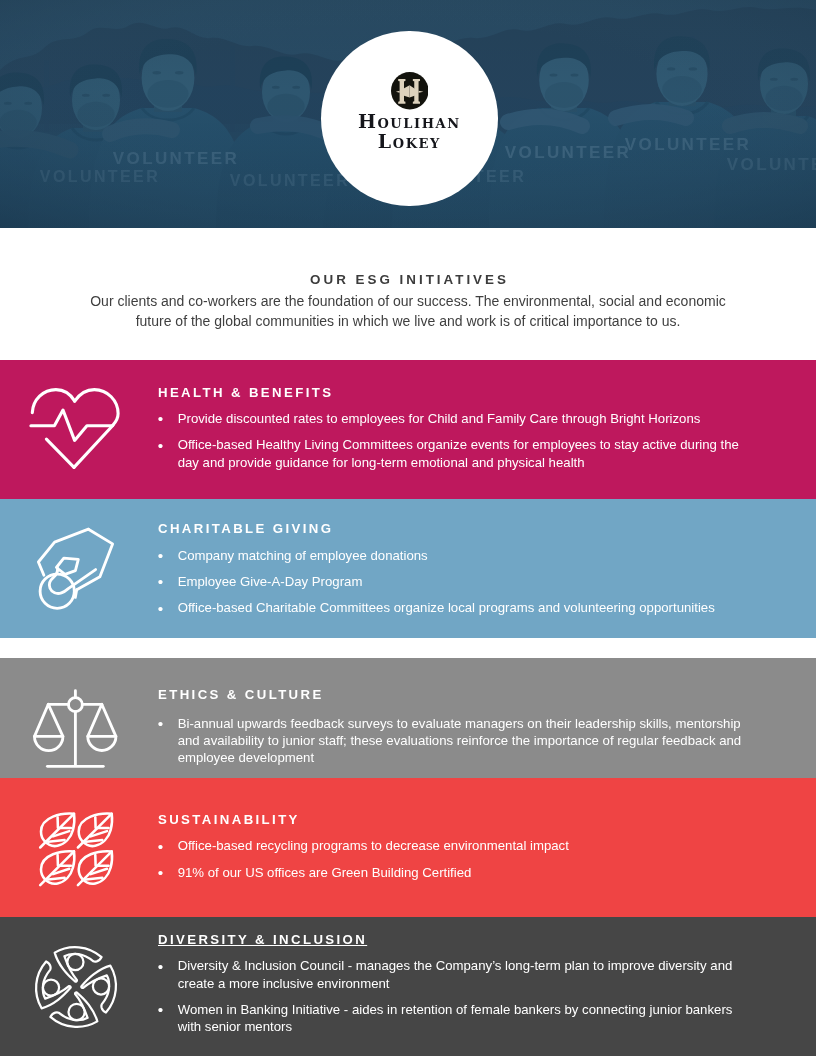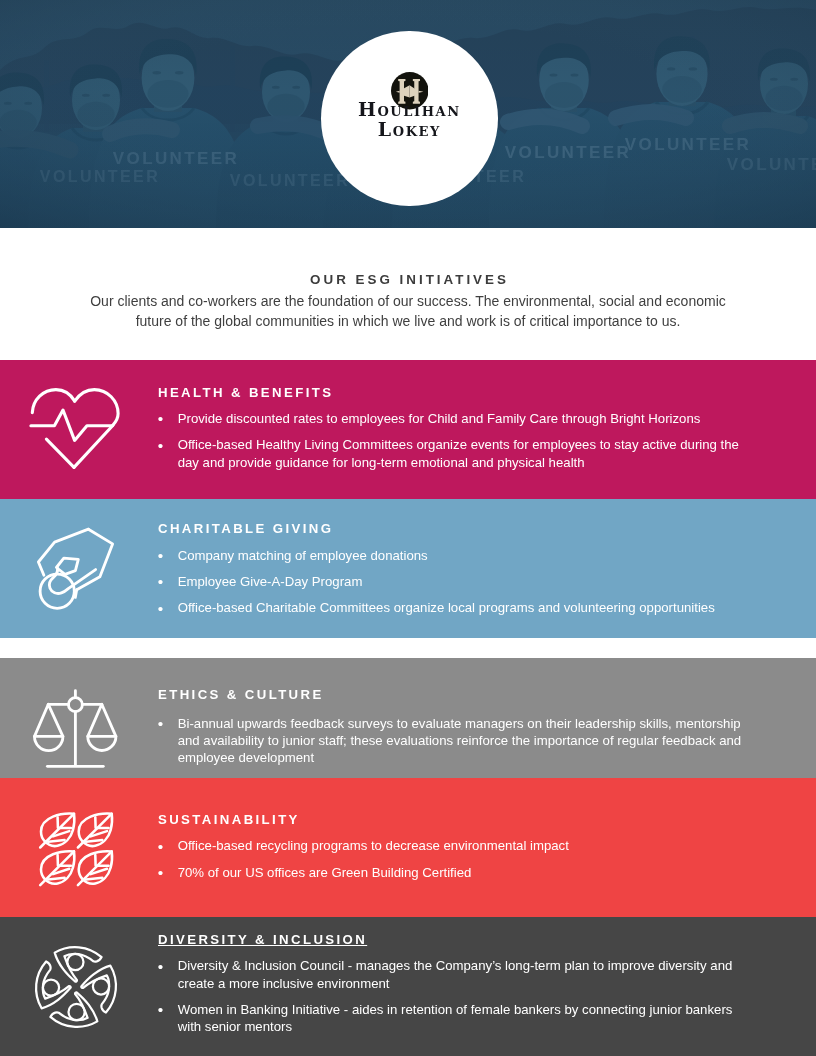--- a/index.html
+++ b/index.html
@@ -7,21 +7,21 @@
   body{width:816px;height:1056px;overflow:hidden;background:#ffffff;
        font-family:"Liberation Sans",sans-serif;}
   .page{position:relative;width:816px;height:1056px;overflow:hidden;background:#fff;}
 
   
   .hero{position:absolute;left:0;top:0;width:816px;height:228px;overflow:hidden;background:#2e5068;}
   .hero-photo{position:absolute;left:0;top:0;width:816px;height:228px;}
   .hero-logo{position:absolute;left:321.1px;top:31.1px;width:176.5px;height:175.4px;border-radius:50%;
              background:#ffffff;overflow:hidden;}
   .logo-mark{position:absolute;left:69.9px;top:41.3px;width:37.5px;height:37.5px;}
-  .logo-text{position:absolute;left:0;top:69px;width:176.5px;text-align:center;
+  .logo-text{position:absolute;left:0;top:81px;width:176.5px;text-align:center;
              font-family:"DejaVu Serif",serif;color:#15161b;font-variant:small-caps;
              font-weight:bold;font-size:19px;letter-spacing:1.6px;}
   .logo-l1,.logo-l2{line-height:19.8px;}
 
   
   .intro{position:absolute;left:0;top:228px;width:816px;height:132px;background:#ffffff;}
   .intro-title{position:absolute;left:1.5px;top:45px;width:816px;text-align:center;
                font-size:13.4px;font-weight:bold;letter-spacing:3.0px;color:#3c3c3c;
                line-height:13.4px;}
   .intro-body{position:absolute;left:0;top:63.2px;width:816px;text-align:center;
@@ -365,21 +365,21 @@
           <path d="M19.6 6.4 L19.9 16.7"></path>
           <path d="M32.9 17.0 L21.8 17.1"></path>
           <path d="M31.3 20.1 L15.1 25.4"></path>
           <path d="M26.6 29.0 L10.3 30.8"></path>
         </g>
       </g>
     </svg>
     <div class="sec-head" style="top:35.1px;">SUSTAINABILITY</div>
     <div class="bullets" style="top:59.3px;">
       <div class="bullet"><span class="dot">•</span><span>Office-based recycling programs to decrease environmental impact</span></div>
-      <div class="bullet"><span class="dot">•</span><span>70% of our US offices are Green Building Certified</span></div>
+      <div class="bullet"><span class="dot">•</span><span>91% of our US offices are Green Building Certified</span></div>
     </div>
   </div>
 
   <div class="sec" style="top:917px;height:139px;background:#464646;">
     <svg class="sec-icon" style="left:31.8px;top:25.5px;width:88px;height:88px;" viewBox="-44 -44 88 88">
       <defs>
         <g id="person-unit">
           <circle cx="-0.6" cy="-25.0" r="8.1"></circle>
           <path d="M-0.6 -5.3
                    C-4.8 -8.9 -9.6 -13.6 -12.8 -17.9

